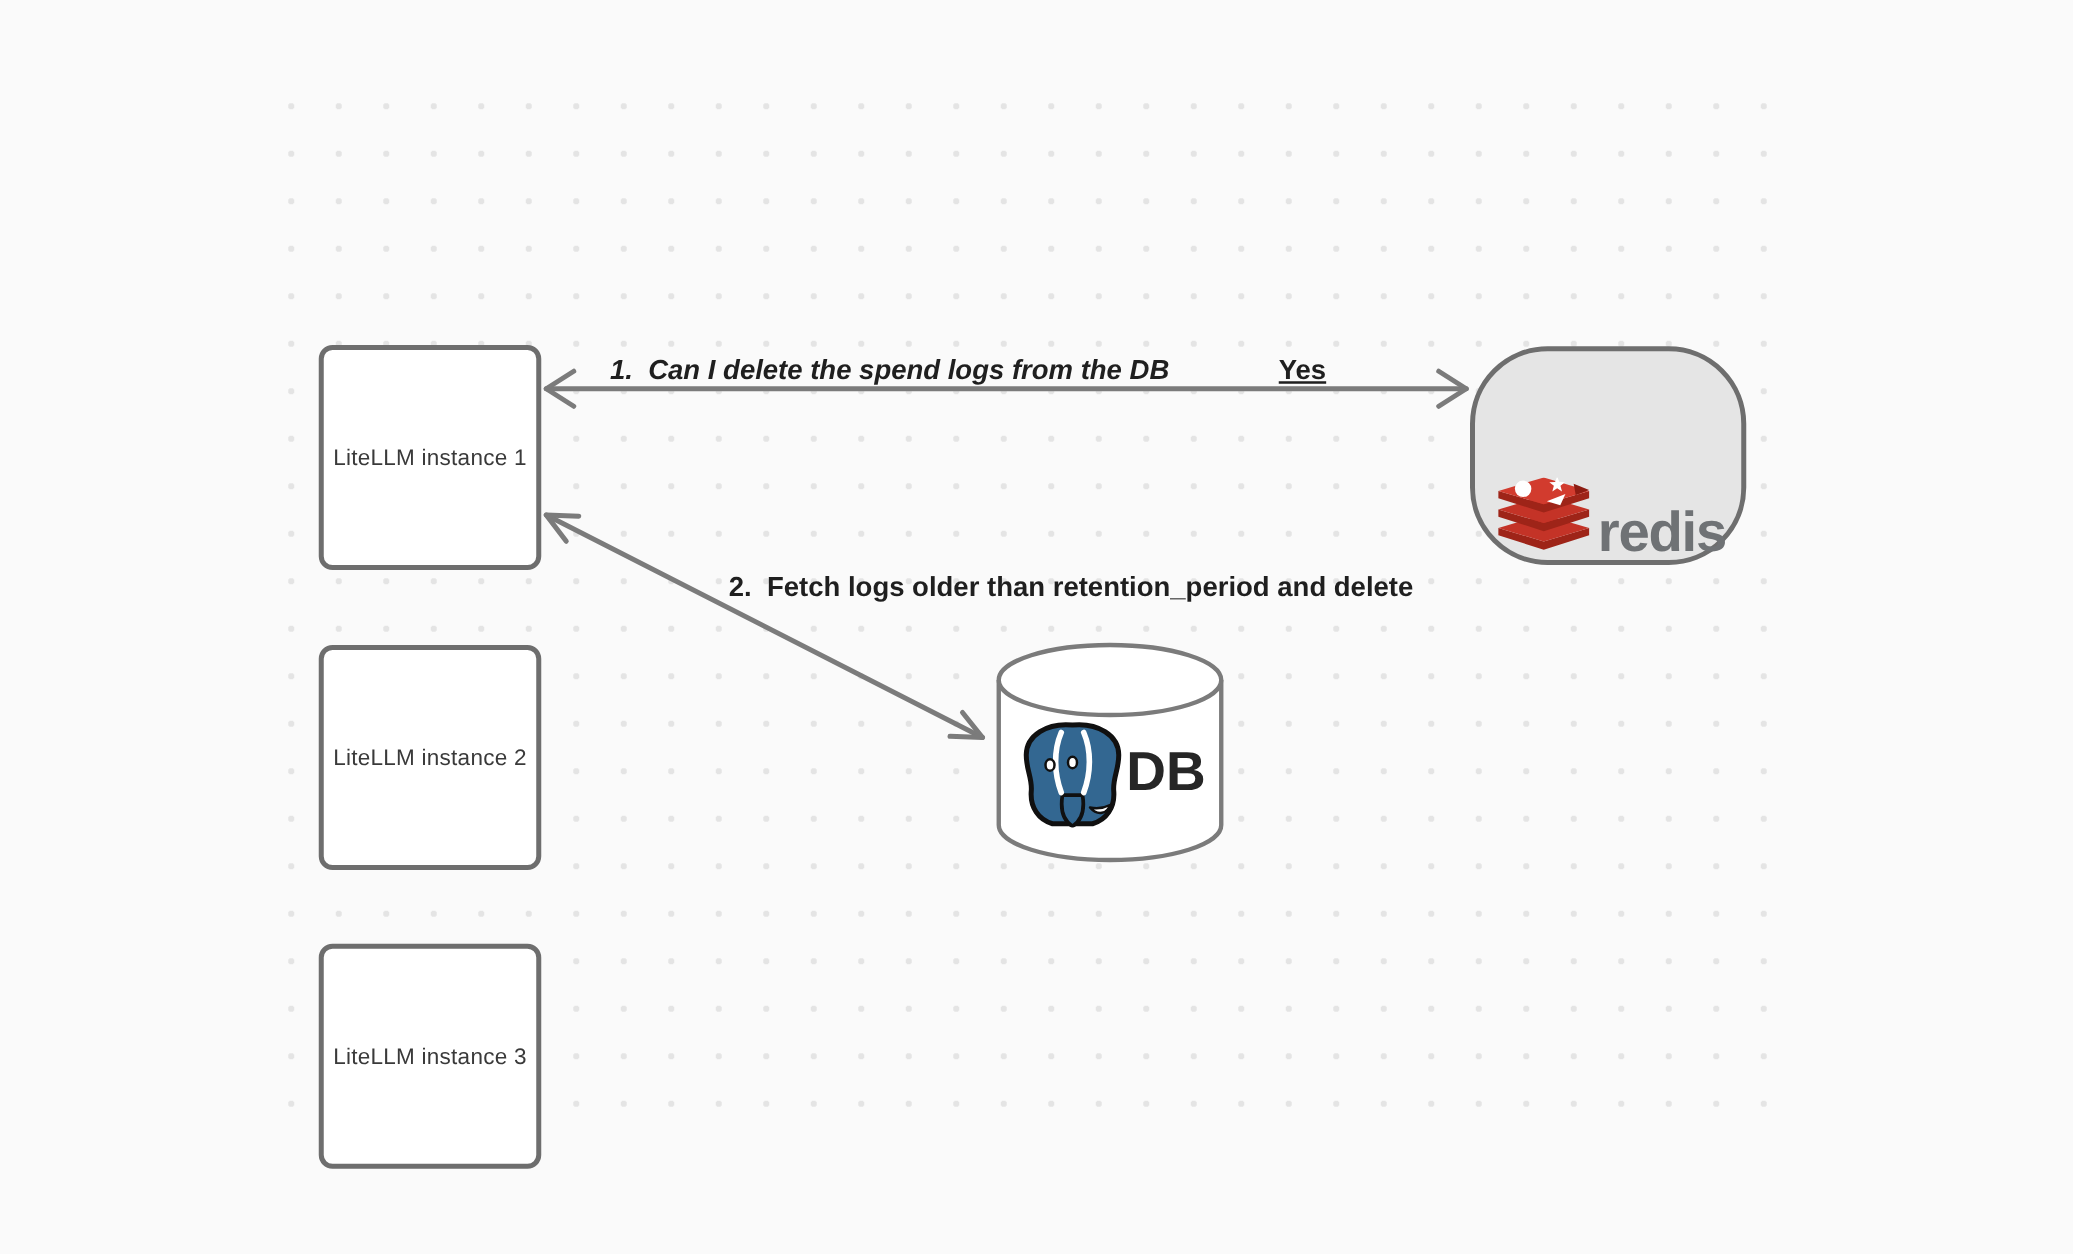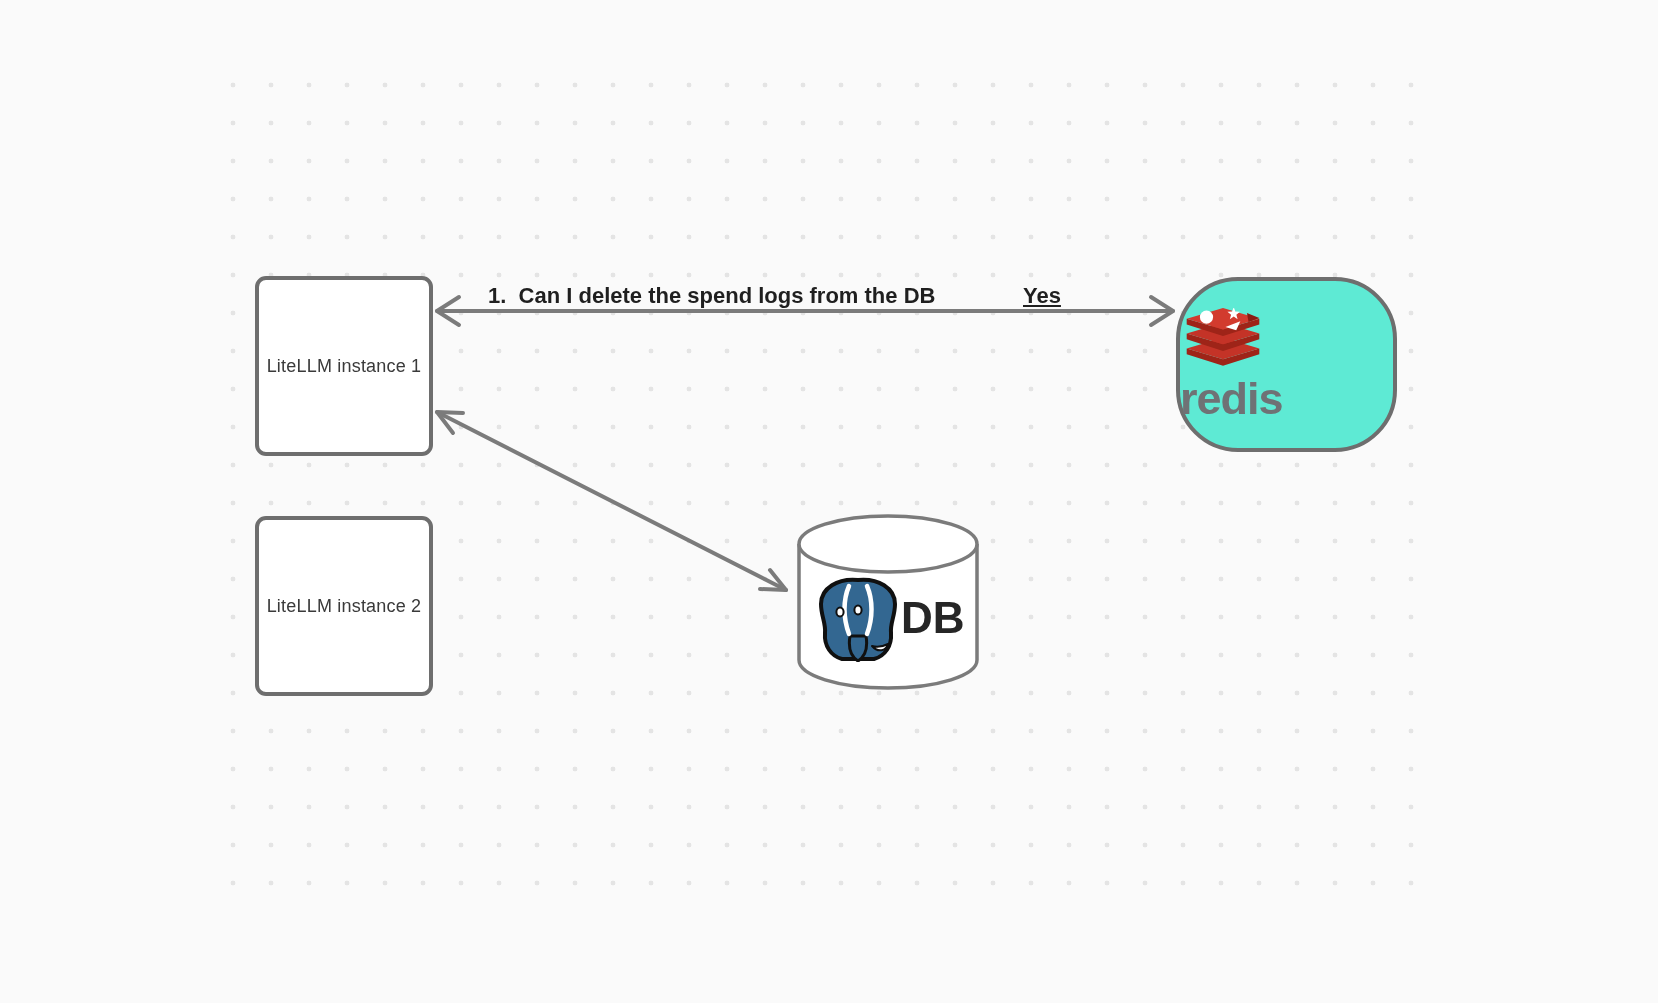--- a/index.html
+++ b/index.html
@@ -21,33 +21,33 @@
     box-sizing:border-box;
   }
   .instance-box .lbl {
     font-size:18px; color:#3a3a3a; letter-spacing:0.2px; white-space:nowrap;
   }
   #box1 { top:276px; }
   #box2 { top:516px; }
   #box3 { top:755px; }
   .redis-node {
     position:absolute; left:1176px; top:277px; width:221px; height:175px;
-    background:#5eead4; border:4px solid #6e6e6e; border-radius:62px;
+    background:#e5e5e5; border:4px solid #6e6e6e; border-radius:62px;
     box-sizing:border-box;
-    display:flex; flex-direction:column; align-items:flex-start; justify-content:center;
+    display:flex; flex-direction:row; align-items:flex-end; justify-content:center;
   }
   .redis-word {
     font-size:45px; font-weight:700; color:#6f7275; line-height:1;
     letter-spacing:-1px; margin-top:2px;
   }
   .arrow-label {
     position:absolute; font-size:22px; font-weight:700; color:#1f1f1f;
     white-space:nowrap; line-height:1.15;
   }
-  #label1 { left:488px; top:283px; }
+  #label1 { left:488px; top:283px;font-style:italic; }
   #label-yes { left:1023px; top:283px;text-decoration:underline; }
   #label2 { left:583px; top:457px; }
   .db-cyl { position:absolute; left:794px; top:512px; }
   .pg-logo { position:absolute; left:812px; top:576px; }
   .db-word {
     position:absolute; left:901px; top:596px;
     font-size:44px; font-weight:700; color:#262626; line-height:1;
   }
 </style>
 </head>
@@ -68,20 +68,23 @@
       <polyline points="453,433 437,412 463,413"></polyline>
       <polyline points="770,570 786,590 760,589"></polyline>
     </g>
   </svg>
 
   <div class="instance-box" id="box1">
     <span class="lbl">LiteLLM instance 1</span>
   </div>
   <div class="instance-box" id="box2">
     <span class="lbl">LiteLLM instance 2</span>
+  </div>
+  <div class="instance-box" id="box3">
+    <span class="lbl">LiteLLM instance 3</span>
   </div>
 
   <div class="redis-node">
     <svg width="86" height="66" viewBox="0 0 100 80">
 
       <g transform="translate(0,36)">
         <path d="M6,13 L6,20 L50,34 L94,20 L94,13 L50,26 Z" fill="#9e2418"></path>
         <polygon points="50,0 94,13 50,26 6,13" fill="#c43327"></polygon>
       </g>
 
@@ -114,14 +117,15 @@
     <path d="M55,10 C61,24 61,42 55,58" stroke="#ffffff" stroke-width="4.5" fill="none" stroke-linecap="round"></path>
     <ellipse cx="28" cy="36" rx="3.6" ry="4.6" fill="#ffffff" stroke="#101010" stroke-width="2"></ellipse>
     <ellipse cx="46" cy="34" rx="3.6" ry="4.6" fill="#ffffff" stroke="#101010" stroke-width="2"></ellipse>
     <path d="M60,70 C66,77 74,75 76,68 C70,71 64,71 60,70 Z" fill="#ffffff" stroke="#101010" stroke-width="2" stroke-linejoin="round"></path>
   </svg>
 
   <div class="db-word">DB</div>
 
   <div class="arrow-label" id="label1">1.&nbsp; Can I delete the spend logs from the DB</div>
   <div class="arrow-label" id="label-yes">Yes</div>
+  <div class="arrow-label" id="label2">2.&nbsp; Fetch logs older than retention_period and delete</div>
 
 </div>
 
 </body></html>

